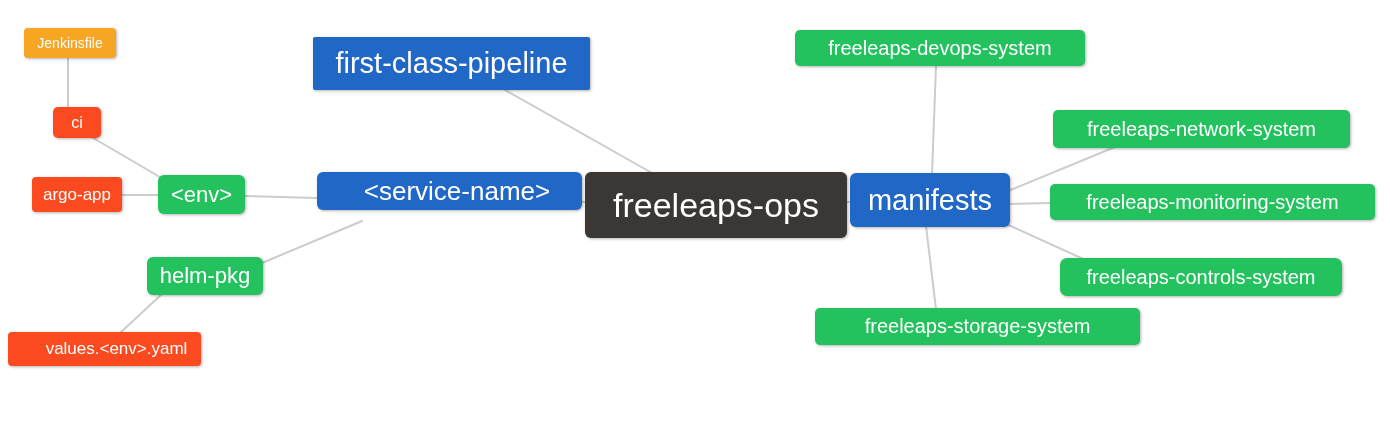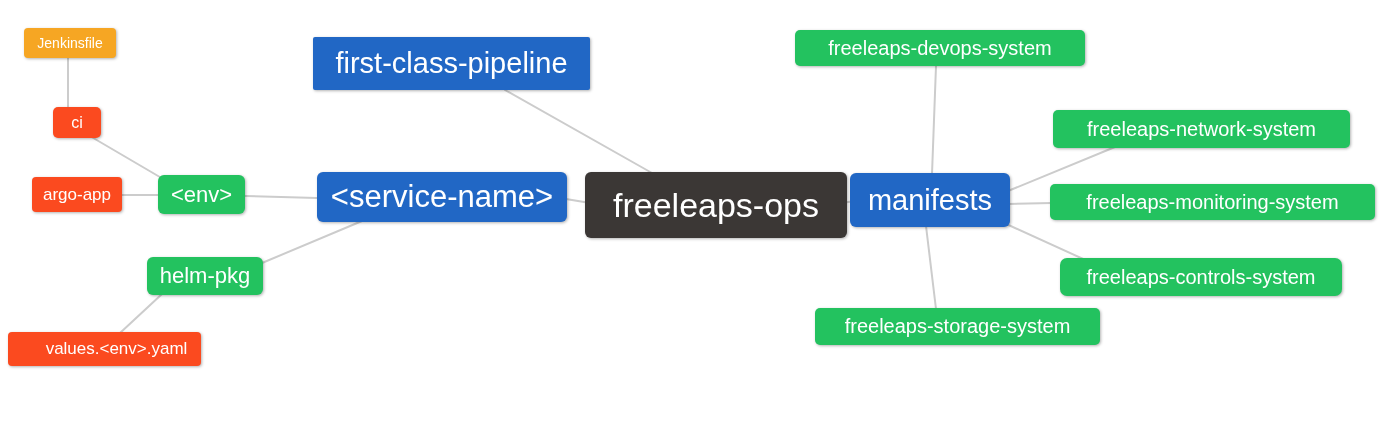--- a/index.html
+++ b/index.html
@@ -25,28 +25,28 @@
   .c-red{background:var(--red);}   .c-orange{background:var(--orange);}
   .c-dark{background:var(--dark);}
 
   .n-jenkinsfile {left:24px;  top:28px;  width:92px;  height:30px; font-size:14px; border-radius:4px;}
   .n-ci          {left:53px;  top:107px; width:48px;  height:31px; font-size:16px; border-radius:5px;}
   .n-argo-app    {left:32px;  top:177px; width:90px;  height:35px; font-size:17px; border-radius:4px;}
   .n-env         {left:158px; top:175px; width:87px;  height:39px; font-size:22px; border-radius:6px;}
   .n-helm-pkg    {left:147px; top:257px; width:116px; height:38px; font-size:22px; border-radius:6px;}
   .n-values      {left:8px;   top:332px; width:169px; height:34px; font-size:17px; border-radius:4px;padding-left:24px;}
   .n-fcp         {left:313px; top:37px;  width:277px; height:53px; font-size:29px; border-radius:2px;}
-  .n-service     {left:317px; top:172px; width:250px; height:50px; font-size:31px; border-radius:6px;}
+  .n-service     {left:317px; top:172px; width:250px; height:38px; font-size:26px; border-radius:6px;padding-left:15px;}
   .n-ops         {left:585px; top:172px; width:262px; height:66px; font-size:34px; border-radius:6px;}
   .n-manifests   {left:850px; top:173px; width:160px; height:54px; font-size:29px; border-radius:6px;}
   .n-devops      {left:795px; top:30px;  width:290px; height:36px; font-size:20px; border-radius:5px;}
   .n-network     {left:1053px;top:110px; width:297px; height:38px; font-size:20px; border-radius:5px;}
   .n-monitoring  {left:1050px;top:184px; width:325px; height:36px; font-size:20px; border-radius:5px;}
   .n-controls    {left:1060px;top:258px; width:282px; height:38px; font-size:20px; border-radius:7px;}
-  .n-storage     {left:815px; top:308px; width:285px; height:37px; font-size:20px; border-radius:5px;}
+  .n-storage     {left:815px; top:308px; width:325px; height:37px; font-size:20px; border-radius:5px;}
 </style>
 </head>
 <body>
 
 <div class="canvas">
 
   <svg class="edges" viewBox="0 0 1390 421" xmlns="http://www.w3.org/2000/svg">
     <line x1="68" y1="58" x2="68" y2="107"></line>
     <line x1="83" y1="132" x2="182" y2="190"></line>
     <line x1="122" y1="195" x2="158" y2="195"></line>

